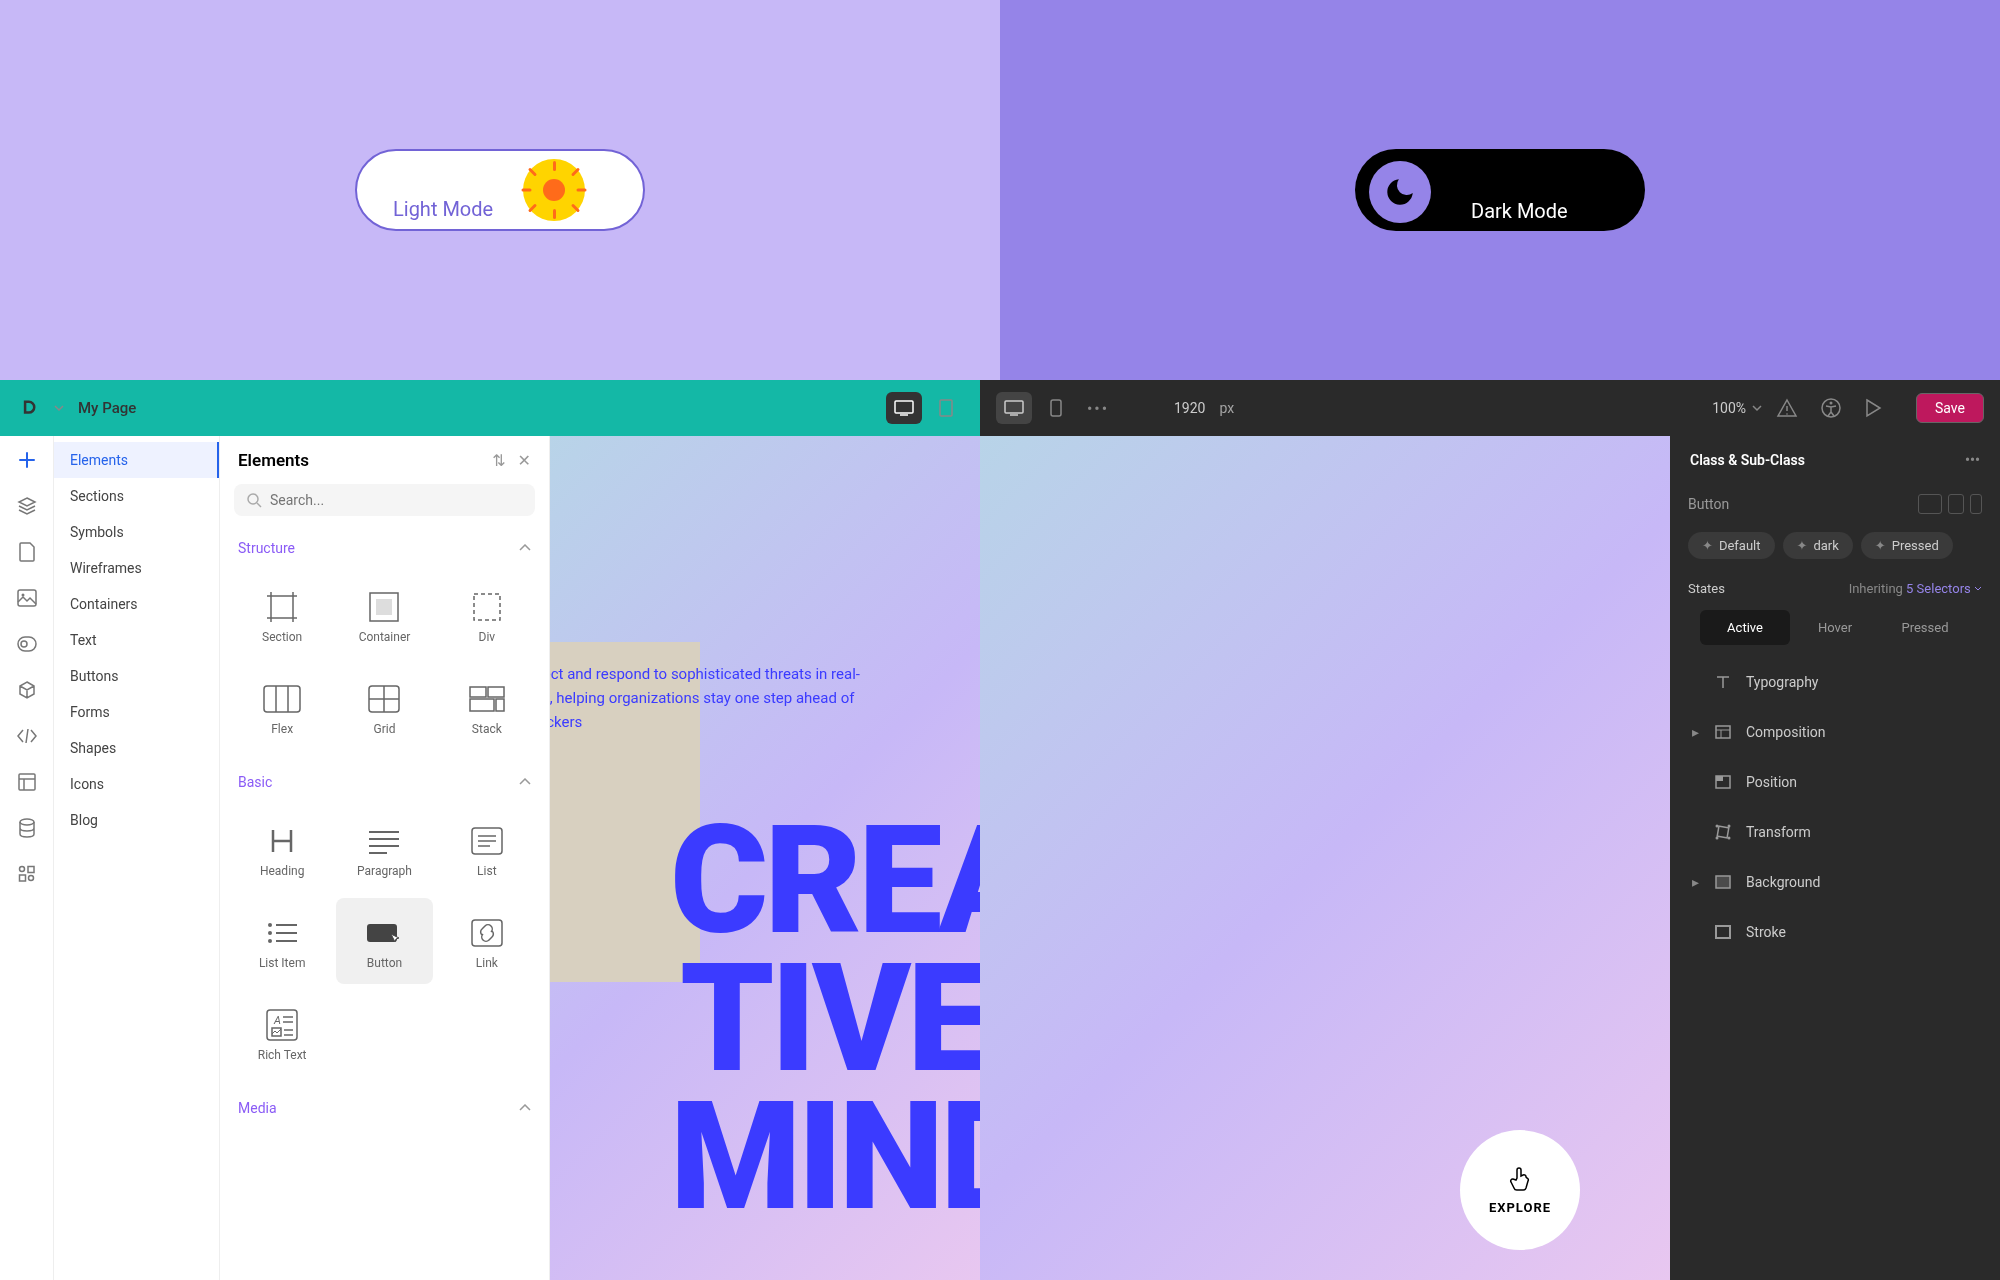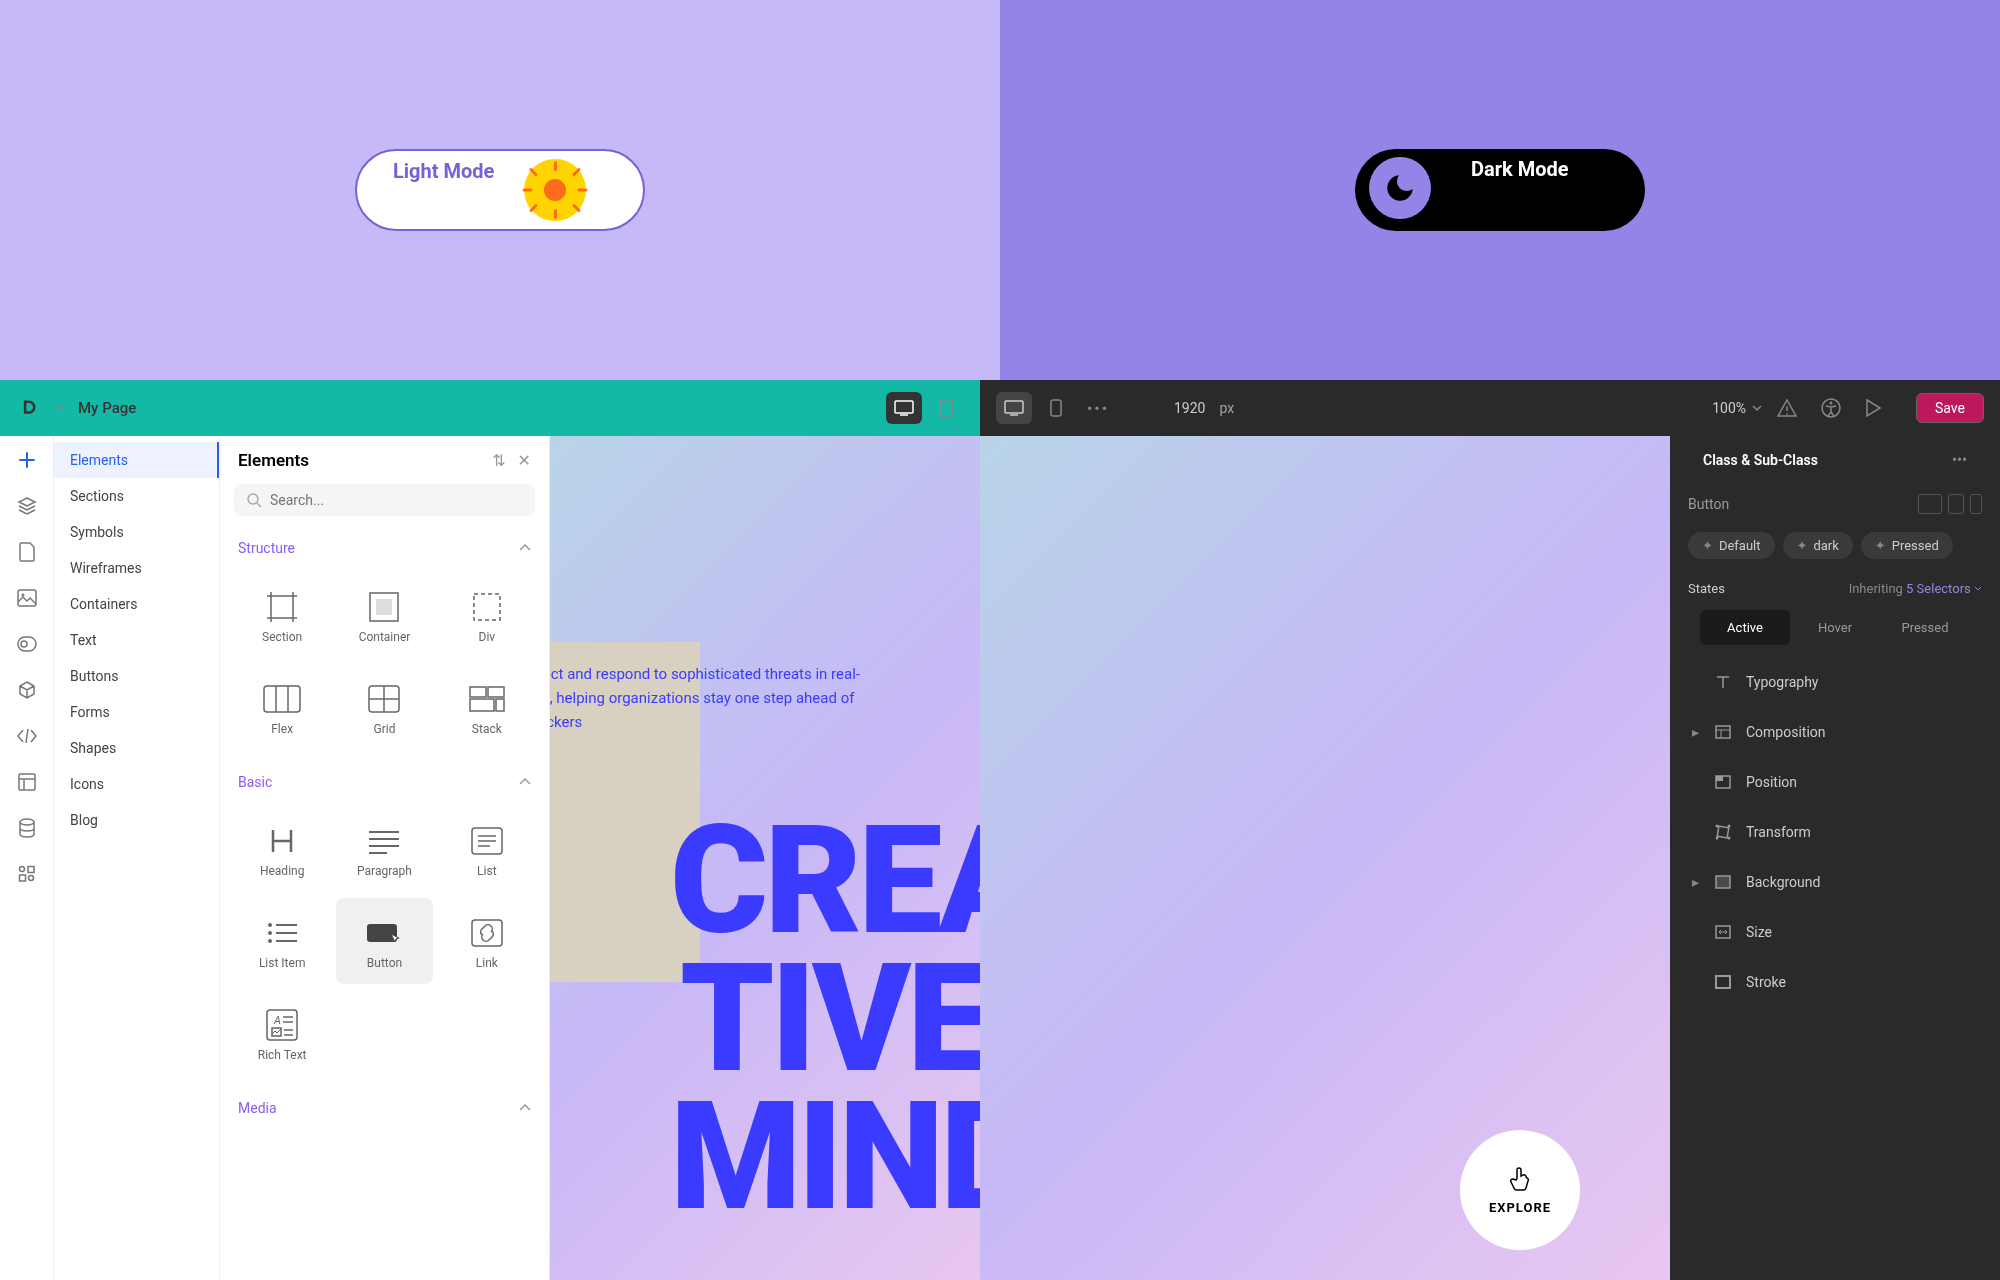--- a/index.html
+++ b/index.html
@@ -1,21 +1,21 @@
 <!DOCTYPE html>
 <html><head>
 <meta charset="utf-8">
 <style>
 *{margin:0;padding:0;box-sizing:border-box;font-family:-apple-system,BlinkMacSystemFont,"Segoe UI",Roboto,sans-serif}
 body{width:2000px;height:1280px;overflow:hidden;background:#fff}
 .top-banner{display:flex;height:380px}
 .banner-half{flex:1;display:flex;align-items:center;justify-content:center}
 .banner-left{background:#c7b8f7}
 .banner-right{background:#9584e8}
-.theme-toggle{display:flex;align-items:flex-start;border-radius:60px;padding:8px;width:290px;height:82px;font-weight:700;font-size:20px}
+.theme-toggle{display:flex;align-items:flex-end;border-radius:60px;padding:8px;width:290px;height:82px;font-weight:400;font-size:20px}
 .toggle-light{background:#fff;border:2px solid #7263d6;color:#7263d6;justify-content:flex-start;padding-left:36px;gap:30px}
 .toggle-dark{background:#000;color:#fff;justify-content:flex-start;padding-left:14px;gap:40px}
 .sun-badge{width:62px;height:62px;border-radius:50%;background:#ffd400;display:flex;align-items:center;justify-content:center;position:relative}
 .sun-core{width:22px;height:22px;border-radius:50%;background:#ff6b1a}
 .sun-ray{position:absolute;width:3px;height:10px;background:#ff6b1a;border-radius:2px}
 .moon-badge{width:62px;height:62px;border-radius:50%;background:#9584e8;display:flex;align-items:center;justify-content:center}
 .app{display:flex;height:900px}
 .left-app{width:980px;background:#f5f5f5;display:flex;flex-direction:column}
 .right-app{flex:1;background:#2a2a2a;display:flex;flex-direction:column}
 .topbar{height:56px;display:flex;align-items:center;padding:0 16px;gap:14px}
@@ -51,21 +51,21 @@
 .tile-icon{width:42px;height:42px;display:flex;align-items:center;justify-content:center;color:#555}
 .tile-label{font-size:12px;color:#666}
 .canvas{flex:1;position:relative;background:linear-gradient(135deg,#b8d4e8 0%,#c7b8f7 50%,#e8c7f0 100%);overflow:hidden}
 .canvas-inner{position:absolute;left:0;top:36px;right:0;bottom:0}
 .photo-box{position:absolute;left:0;top:170px;width:150px;height:340px;background:#d8d0c0;border-radius:0}
 .tagline{position:absolute;right:100px;top:190px;width:360px;font-size:15px;line-height:1.6;color:#3b3bff}
 .hero-text{position:absolute;left:120px;top:340px;font-size:150px;font-weight:900;line-height:0.92;color:#3b3bff;letter-spacing:-4px}
 .explore-btn{position:absolute;right:90px;bottom:30px;width:120px;height:120px;border-radius:50%;background:#fff;display:flex;flex-direction:column;align-items:center;justify-content:center;gap:8px;cursor:pointer}
 .explore-btn span{font-size:13px;font-weight:700;letter-spacing:1px}
 .right-panel{width:330px;background:#2a2a2a;color:#ccc;overflow-y:auto}
-.rp-header{display:flex;align-items:center;justify-content:space-between;padding:16px 33px;font-size:14px;font-weight:600;color:#fff}
+.rp-header{display:flex;align-items:center;justify-content:space-between;padding:16px 20px;font-size:14px;font-weight:600;color:#fff}
 .rp-row{padding:10px 18px;display:flex;align-items:center;justify-content:space-between;font-size:14px}
 .bp-icons{display:flex;gap:6px}
 .bp-icon{width:24px;height:20px;border:1px solid #555;border-radius:3px}
 .chips{display:flex;gap:8px;padding:8px 18px;flex-wrap:wrap}
 .chip{background:#3a3a3a;border-radius:16px;padding:6px 14px;font-size:13px;display:flex;align-items:center;gap:6px;cursor:pointer}
 .states-row{display:flex;align-items:center;justify-content:space-between;padding:14px 18px;font-size:13px}
 .inherit-link{color:#9584e8}
 .state-tabs{display:flex;padding:0 30px 12px}
 .state-tab{flex:1;text-align:center;padding:10px;font-size:13px;color:#999;cursor:pointer}
 .state-tab.active{background:#1a1a1a;color:#fff;border-radius:6px}
@@ -540,30 +540,20 @@
                 <rect x="1" y="1" width="14" height="12" fill="none" stroke="#999" stroke-width="1.5"></rect>
                 <rect x="1" y="1" width="14" height="12" fill="#999" opacity="0.3"></rect>
               </svg>
             </span>
             <span>Background</span>
           </div>
         <div class="prop-row">
             <span class="expand"></span>
             <span class="prop-icon">
               <svg width="16" height="14" viewBox="0 0 16 14">
-                <rect x="1" y="1" width="14" height="12" fill="none" stroke="#999" stroke-width="1.5"></rect>
-                <path d="M4 7h8M4 7l2-2M4 7l2 2M12 7l-2-2M12 7l-2 2" stroke="#999" fill="none"></path>
-              </svg>
-            </span>
-            <span>Size</span>
-          </div>
-        <div class="prop-row">
-            <span class="expand"></span>
-            <span class="prop-icon">
-              <svg width="16" height="14" viewBox="0 0 16 14">
                 <rect x="1" y="1" width="14" height="12" fill="none" stroke="#999" stroke-width="2"></rect>
               </svg>
             </span>
             <span>Stroke</span>
           </div>
       </div>
     </div>
   </div>
 </div>
 

